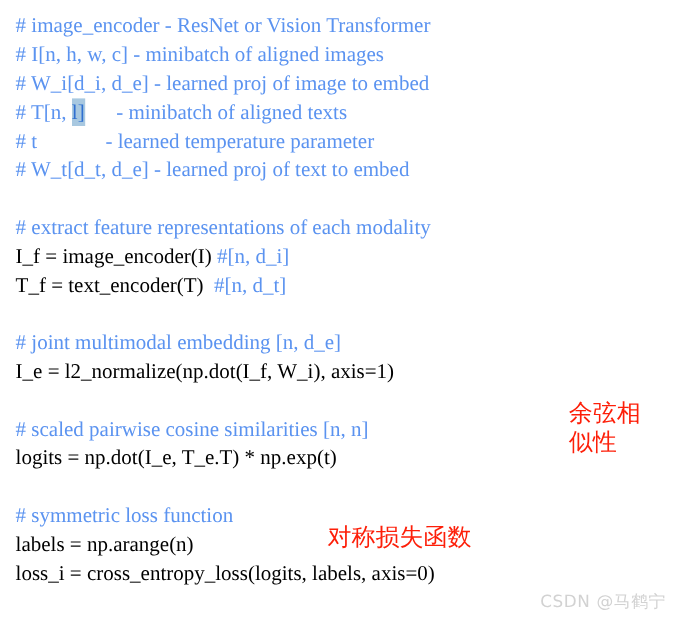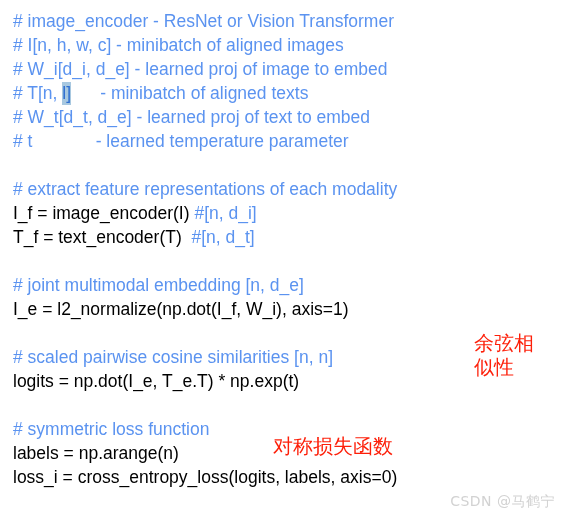--- a/index.html
+++ b/index.html
@@ -23,21 +23,21 @@
   .code-block {
     position: absolute;
     left: 13px;
     top: 9px;
     width: 554px;
   }
   .code-line {
     height: 24px;
     line-height: 24px;
     font-size: 17.5px;
-    font-family: Liberation Sans, sans-serif;
+    font-family: Liberation Serif, serif;
     white-space: pre;
     letter-spacing: 0px;
     color: #000000;
   }
   .cmt {
     color: #5b93f0;
   }
   .code {
     color: #000000;
   }
@@ -45,21 +45,21 @@
     background: #a8c8e0;
     color: #2f6fd0;
     padding: 1px 0 2px 0;
   }
   .blank {
     height: 24px;
   }
   .annot {
     position: absolute;
     color: #fd1f09;
-    font-family: Liberation Mono, monospace;
+    font-family: Liberation Serif, serif;
     font-size: 20px;
     line-height: 24px;
     white-space: pre-wrap;
     font-weight: 400;
   }
   #annot-cosine {
     left: 474px;
     top: 333px;
     width: 90px;
     letter-spacing: 0px;
@@ -85,22 +85,22 @@
 </head>
 <body>
 
 <div id="root">
 
   <div class="code-block" id="code-block">
       <div class="code-line"><span class="cmt"># image_encoder - ResNet or Vision Transformer</span></div>
       <div class="code-line"><span class="cmt"># I[n, h, w, c] - minibatch of aligned images</span></div>
       <div class="code-line"><span class="cmt"># W_i[d_i, d_e] - learned proj of image to embed</span></div>
       <div class="code-line"><span class="cmt"># T[n, </span><span class="sel">l]</span><span class="cmt">      - minibatch of aligned texts</span></div>
+      <div class="code-line"><span class="cmt"># t             - learned temperature parameter</span></div>
       <div class="code-line"><span class="cmt"># W_t[d_t, d_e] - learned proj of text to embed</span></div>
-      <div class="code-line"><span class="cmt"># t             - learned temperature parameter</span></div>
       <div class="code-line blank"></div>
       <div class="code-line"><span class="cmt"># extract feature representations of each modality</span></div>
       <div class="code-line"><span class="code">I_f = image_encoder(I) </span><span class="cmt">#[n, d_i]</span></div>
       <div class="code-line"><span class="code">T_f = text_encoder(T)  </span><span class="cmt">#[n, d_t]</span></div>
       <div class="code-line blank"></div>
       <div class="code-line"><span class="cmt"># joint multimodal embedding [n, d_e]</span></div>
       <div class="code-line"><span class="code">I_e = l2_normalize(np.dot(I_f, W_i), axis=1)</span></div>
       <div class="code-line blank"></div>
       <div class="code-line"><span class="cmt"># scaled pairwise cosine similarities [n, n]</span></div>
       <div class="code-line"><span class="code">logits = np.dot(I_e, T_e.T) * np.exp(t)</span></div>

